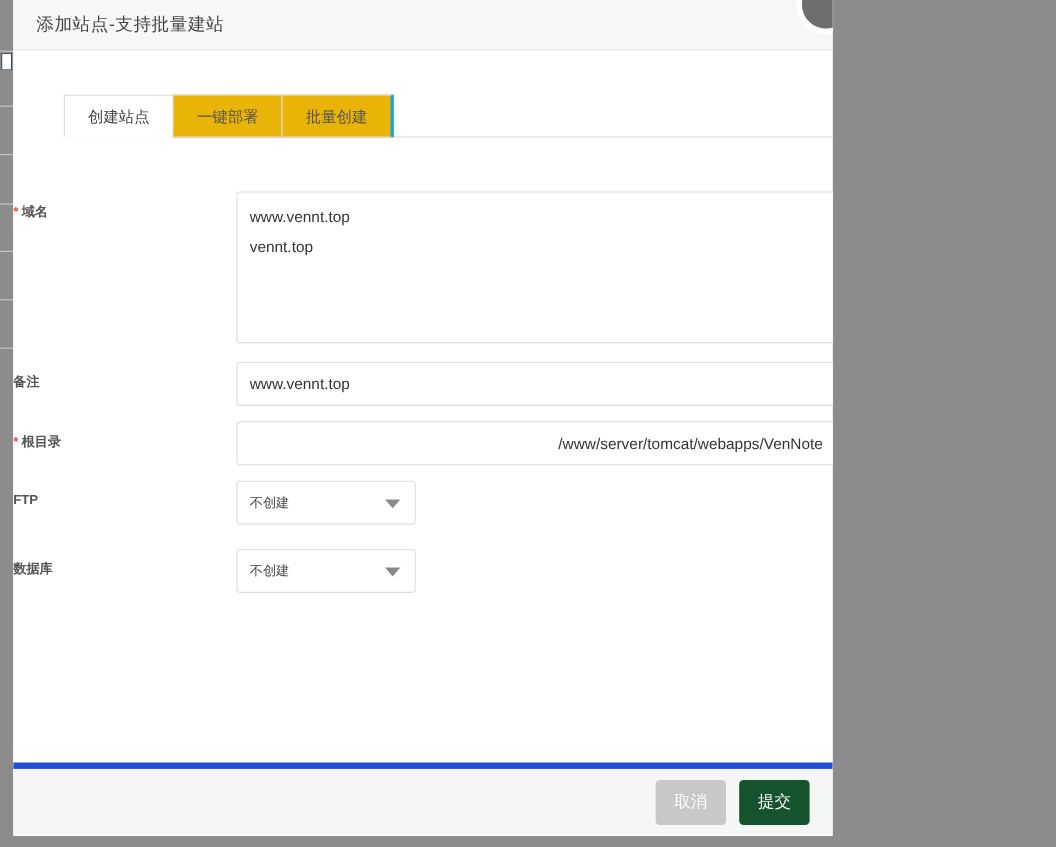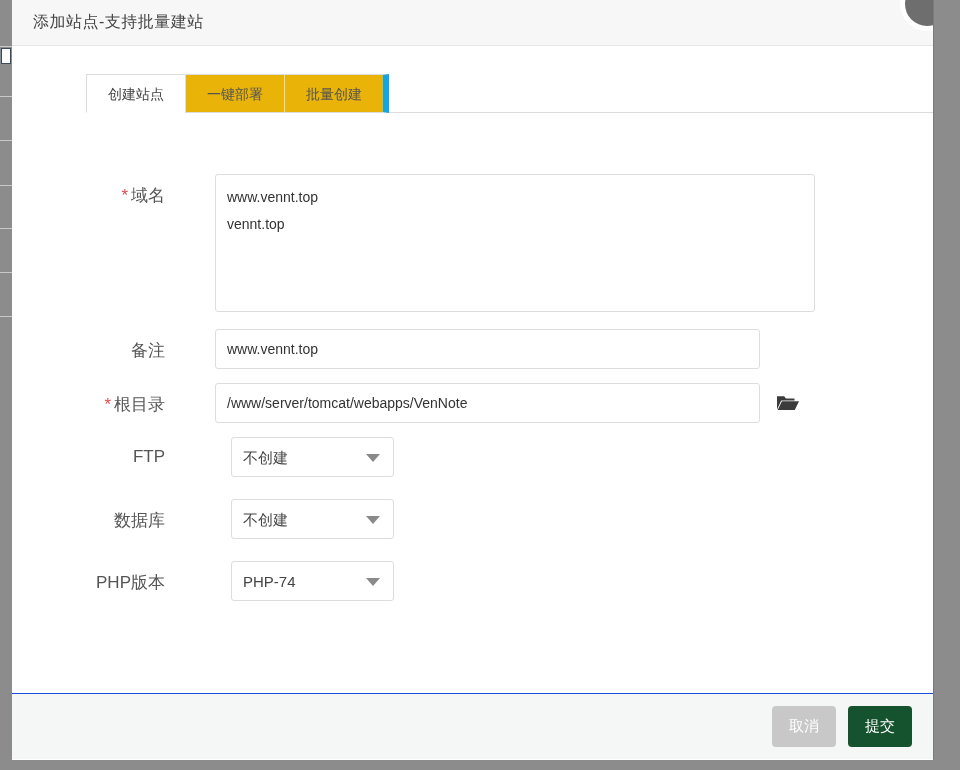--- a/index.html
+++ b/index.html
@@ -37,21 +37,21 @@
     border: 1px solid #3b4a5a;
     background: #fefefe;
     box-sizing: border-box;
   }
 
   
   .modal {
     position: absolute;
     left: 12px;
     top: 0;
-    width: 922px;
+    width: 746px;
     height: 760px;
     background: #ffffff;
     border-right: 1px solid #7a7a7a;
     box-sizing: border-box;
     overflow: hidden;
   }
 
   .modal-header {
     height: 46px;
     background: #f7f7f7;
@@ -82,24 +82,23 @@
     height: 647px;
     background: #ffffff;
     position: relative;
     box-sizing: border-box;
   }
 
   
   .tabs {
     position: absolute;
     left: 46px;
-    top: 28px;
+    top: 40px;
     display: flex;
     align-items: flex-end;
-    margin-left: 28px;
   }
   .tabs::after {
     content: "";
     position: absolute;
     left: 0;
     bottom: 0;
     width: 863px;
     height: 1px;
     background: #dcdcdc;
   }
@@ -112,21 +111,21 @@
     font-size: 14px;
     color: #555;
     background: #eab308;
     border: 1px solid #dcdcdc;
     border-right: none;
     box-sizing: border-box;
     cursor: pointer;
     white-space: nowrap;
   }
   .tab:last-child {
-    border-right: 6px solid #0ea5e9;
+    border-right: 3px solid #0ea5e9;
   }
   .tab.active {
     background: #ffffff;
     border-bottom-color: #ffffff;
     color: #444;
   }
 
   
   .form {
     position: absolute;
@@ -134,26 +133,26 @@
     top: 128px;
     width: 100%;
   }
   .form-row {
     display: flex;
     align-items: flex-start;
     margin-bottom: 14px;
   }
   .form-label {
     width: 153px;
-    text-align: right;
-    font-size: 17px;
+    font-size: 12px;
     color: #555;
     padding-top: 10px;
     flex: 0 0 auto;
     white-space: nowrap;
+    font-weight: bold;
   }
   .req {
     color: #e04c4c;
     margin-right: 3px;
   }
   .form-field {
     margin-left: 17px;
     display: flex;
     align-items: center;
     padding-left: 33px;
@@ -181,21 +180,21 @@
     border-radius: 3px;
     padding: 0 11px;
     font-size: 14px;
     font-family: "Liberation Sans", "DejaVu Sans", sans-serif;
     color: #333;
     outline: none;
     box-sizing: border-box;
     background: #fff;
   }
   input.remark { width: 545px; }
-  input.rootpath { width: 545px; }
+  input.rootpath { width: 545px; text-align: right; }
 
   .folder-icon {
     margin-left: 16px;
     width: 24px;
     height: 20px;
     cursor: pointer;
     display: inline-flex;
     align-items: center;
   }
 
@@ -203,21 +202,21 @@
     position: relative;
     width: 163px;
     height: 40px;
   }
   select.sel {
     width: 163px;
     height: 40px;
     border: 1px solid #dddddd;
     border-radius: 3px;
     padding: 0 11px;
-    font-size: 15px;
+    font-size: 12px;
     font-family: "Liberation Sans", "DejaVu Sans", sans-serif;
     color: #444;
     background: #ffffff;
     outline: none;
     box-sizing: border-box;
     -webkit-appearance: none;
     -moz-appearance: none;
     appearance: none;
     cursor: pointer;
   }
@@ -225,27 +224,27 @@
     position: absolute;
     right: 14px;
     top: 17px;
     width: 0; height: 0;
     border-left: 7px solid transparent;
     border-right: 7px solid transparent;
     border-top: 8px solid #8a8a8a;
     pointer-events: none;
   }
 
-  .row-gap-sel { margin-bottom: 22px; gap: 16px; }
+  .row-gap-sel { margin-bottom: 22px; }
 
   
   .modal-footer {
     height: 66px;
     background: #f5f7f7;
-    border-top: 1px solid #1d4ed8;
+    border-top: 6px solid #1d4ed8;
     box-sizing: border-box;
     display: flex;
     align-items: center;
     justify-content: flex-end;
     padding-right: 21px;
   }
   .btn {
     height: 41px;
     min-width: 62px;
     padding: 0 17px;
@@ -345,31 +344,20 @@
         <div class="form-field">
           <div class="select-wrap">
             <select class="sel">
               <option>不创建</option>
             </select>
             <span class="sel-arrow"></span>
           </div>
         </div>
       </div>
 
-      <div class="form-row row-gap-sel">
-        <div class="form-label">PHP版本</div>
-        <div class="form-field">
-          <div class="select-wrap">
-            <select class="sel">
-              <option>PHP-74</option>
-            </select>
-            <span class="sel-arrow"></span>
-          </div>
-        </div>
-      </div>
 
 
     </div>
   </div>
 
   <div class="modal-footer">
     <button class="btn btn-cancel">取消</button>
     <button class="btn btn-submit">提交</button>
   </div>
 

